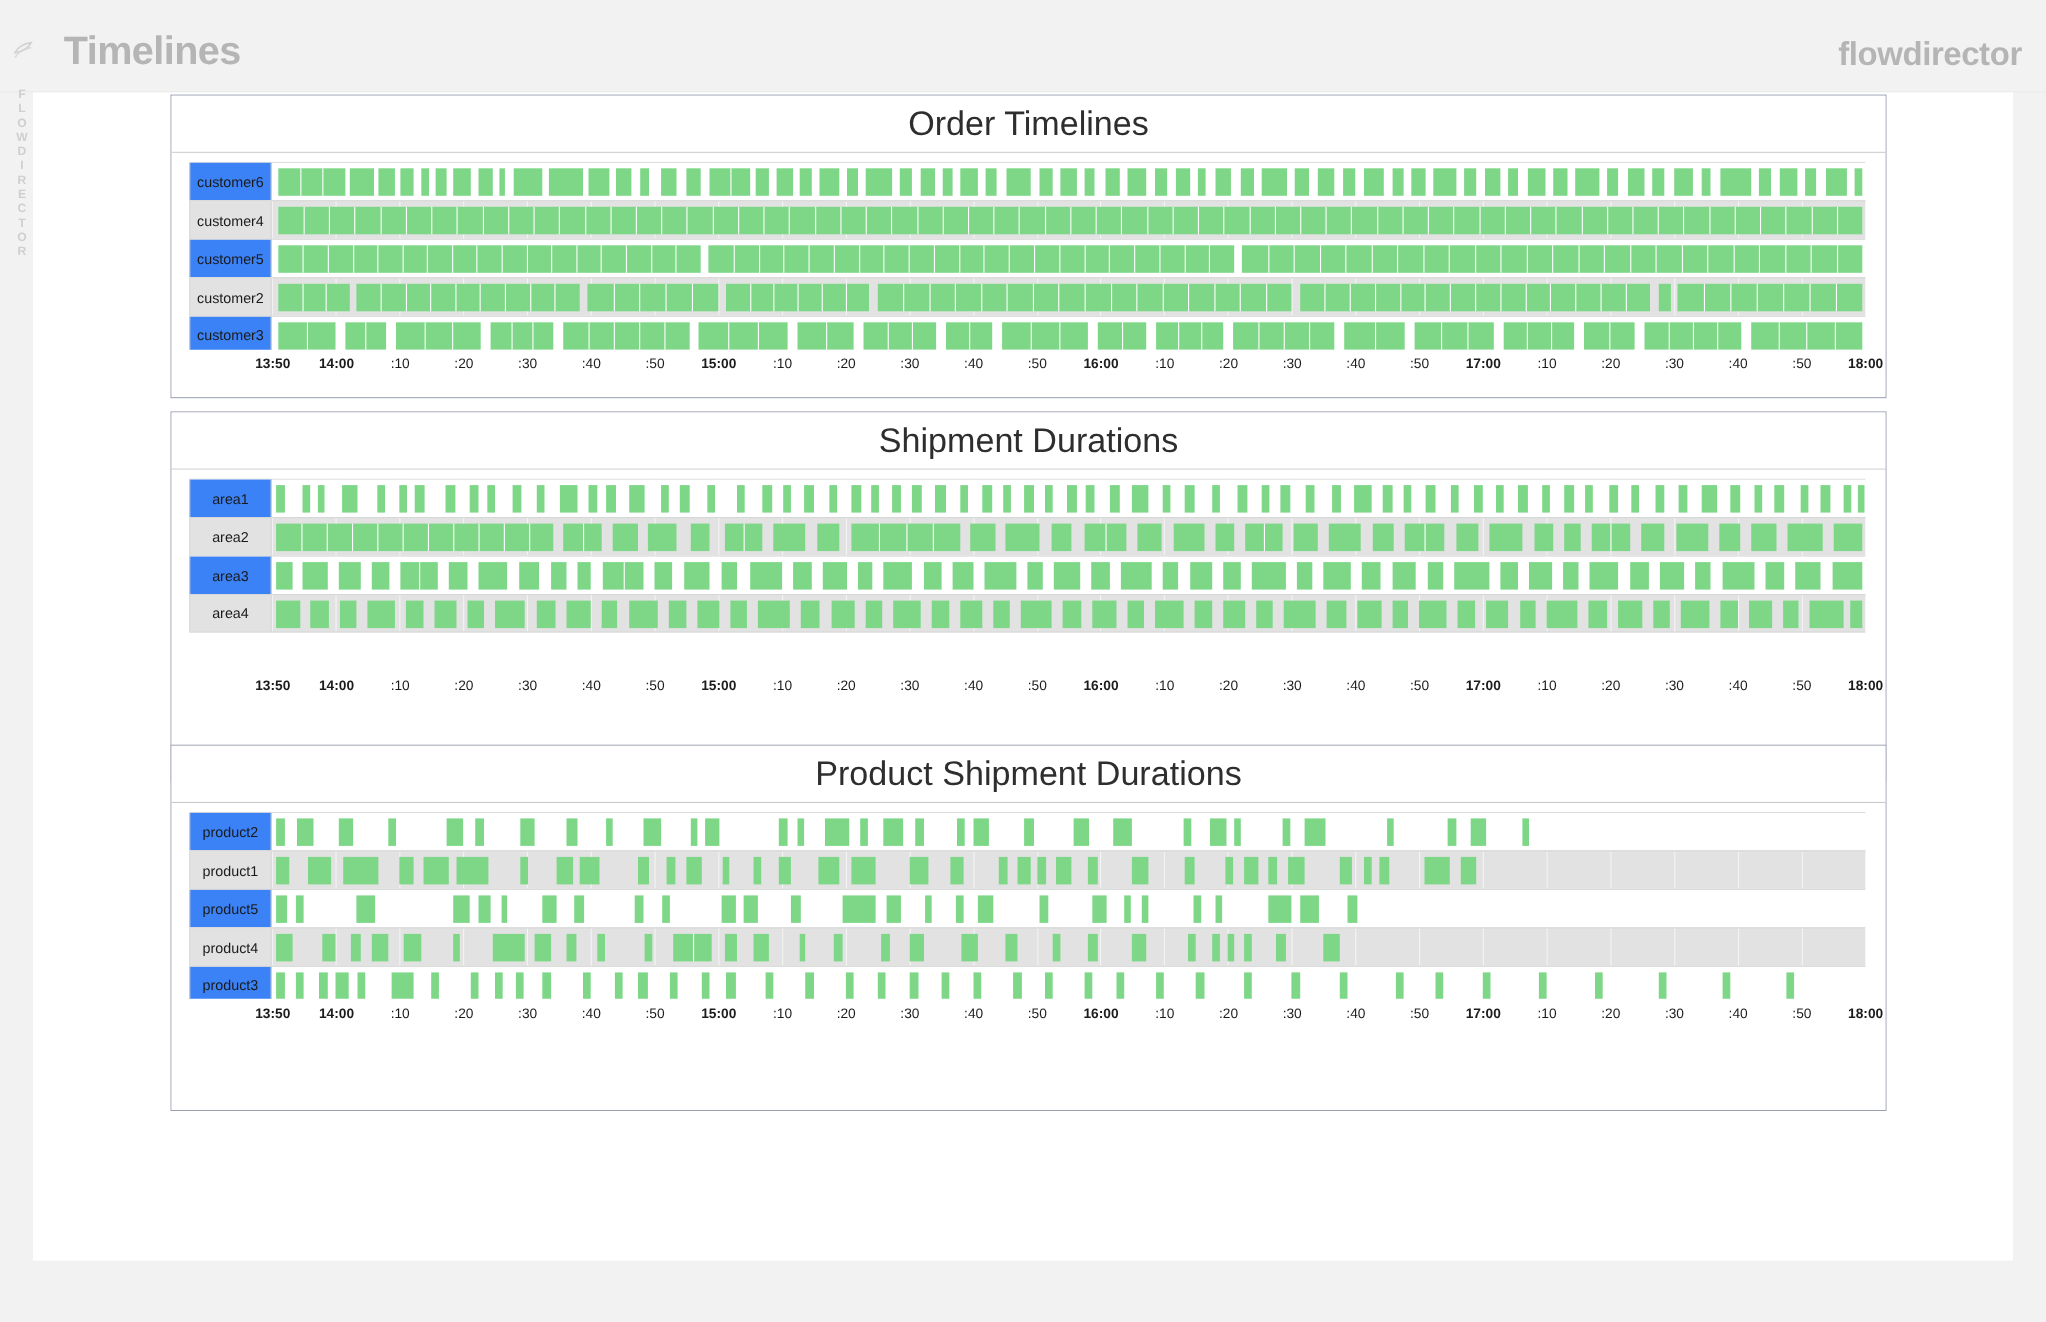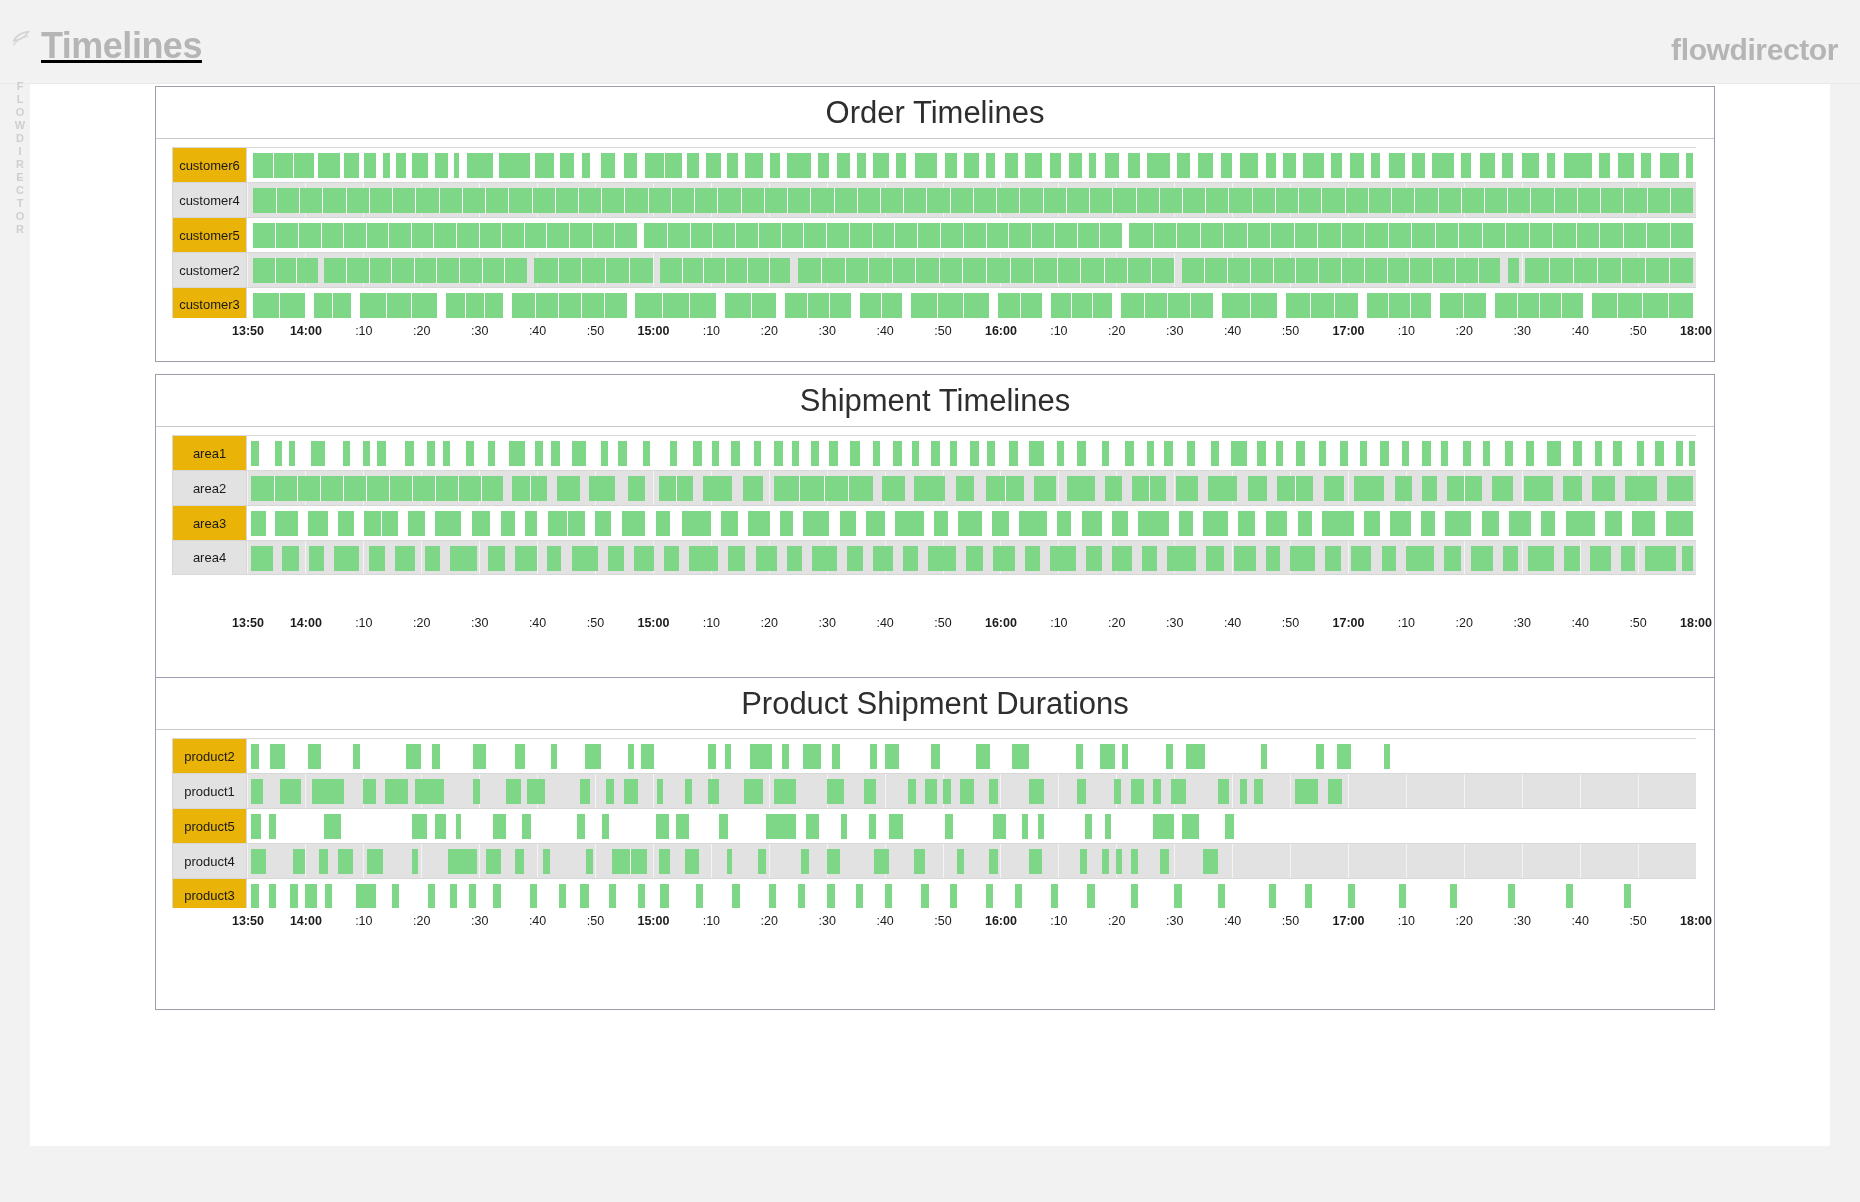--- a/index.html
+++ b/index.html
@@ -22,23 +22,22 @@
     width: 1860px;
     height: 84px;
     background: #f2f2f2;
     border-bottom: 1px solid #eaeaea;
     box-sizing: border-box;
   }
   #brand-left {
     position: absolute;
     left: 10px; top: 28px;
     display: flex;
-    align-items: flex-start;
-    gap: 9px;
-    text-decoration: underline;
+    align-items: center;
+    gap: 26px;
   }
   #brand-mark {
     width: 22px; height: 22px;
     color: #d3d3d3;
     flex: 0 0 auto;
   }
   #app-title {
     font-size: 36px;
     font-weight: bold;
     color: #b5b5b5;
@@ -120,21 +119,21 @@
     display: flex;
     align-items: stretch;
     border-top: 1px solid #d7d7d7;
     box-sizing: border-box;
   }
   .tl-row:last-child { border-bottom: 1px solid #d7d7d7; }
   .tl-row.alt { background: #e2e2e2; }
   .tl-label {
     flex: 0 0 75px;
     width: 75px;
-    background: #eab308;
+    background: #3b82f6;
     border-right: 1px solid #d7d7d7;
     border-left: 1px solid #d7d7d7;
     font-size: 13px;
     color: #1a1a1a;
     display: flex;
     align-items: center;
     justify-content: center;
     box-sizing: border-box;
     white-space: nowrap;
   }
@@ -742,21 +741,21 @@
           <span class="tick" style="left: 1234.4px;">:10</span>
           <span class="tick" style="left: 1292.32px;">:20</span>
           <span class="tick" style="left: 1350.24px;">:30</span>
           <span class="tick" style="left: 1408.16px;">:40</span>
           <span class="tick" style="left: 1466.08px;">:50</span>
           <span class="tick major" style="left: 1524px;">18:00</span>
         </div>
       </div>
     </div>
     <div class="panel" style="top: 290px;">
-      <div class="panel-title">Shipment Timelines</div>
+      <div class="panel-title">Shipment Durations</div>
       <div class="panel-body" style="height: 283px;">
         <div class="tl" style="height: 175px; overflow: hidden;">
           <div class="tl-row">
             <div class="tl-label">area1</div>
             <div class="tl-track">
               <div class="tl-grid">
                 <i style="left: 0%;"></i>
                 <i style="left: 4%;"></i>
                 <i style="left: 8%;"></i>
                 <i style="left: 12%;"></i>

